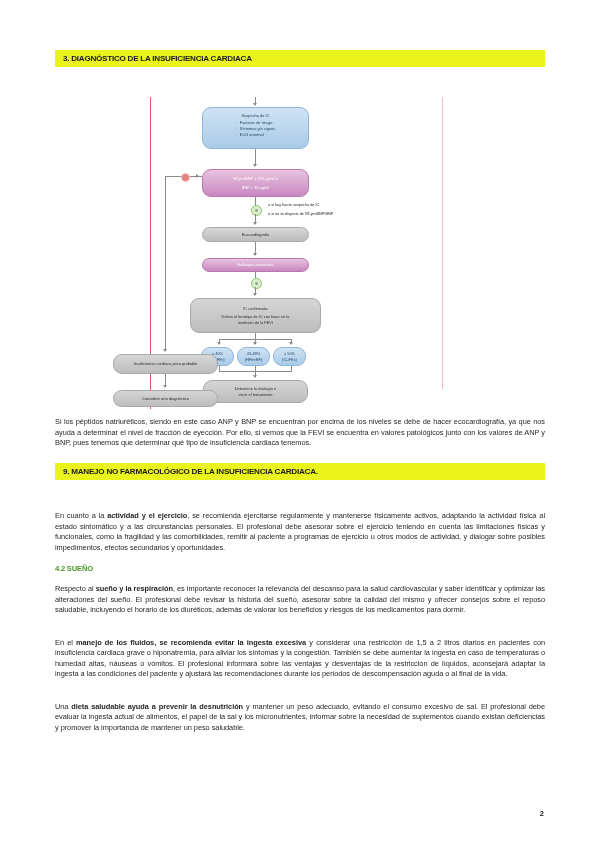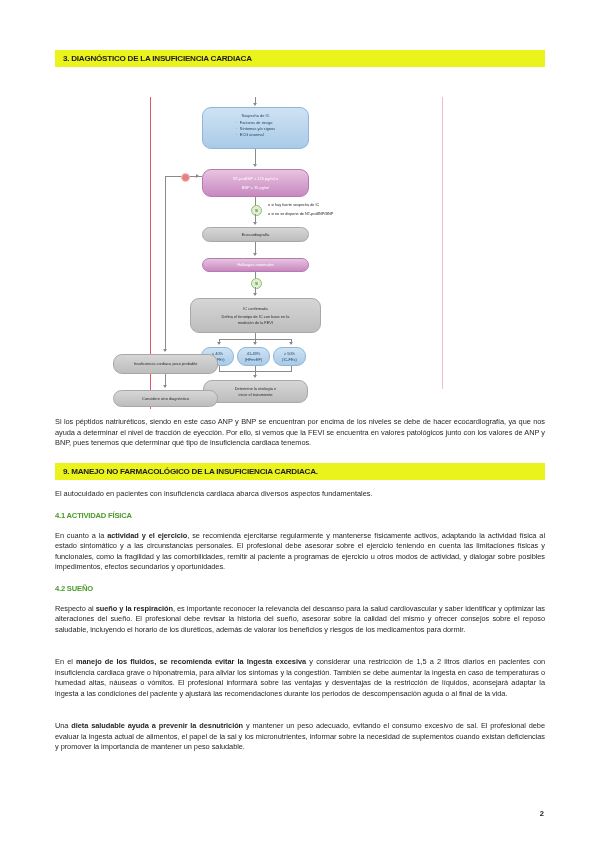--- a/index.html
+++ b/index.html
@@ -297,25 +297,23 @@
     </div>
 
     <p class="body">Si los péptidos natriuréticos, siendo en este caso ANP y BNP se encuentran por encima de los niveles se debe de hacer ecocardiografía, ya que nos ayuda a determinar el nivel de fracción de eyección. Por ello, si vemos que la FEVI se encuentra en valores patológicos junto con los valores de ANP y BNP, pues tenemos que determinar qué tipo de insuficiencia cardiaca tenemos.</p>
 
     <div class="gap-a"></div>
 
     <div class="section-head">9. MANEJO NO FARMACOLÓGICO DE LA INSUFICIENCIA CARDIACA.</div>
 
     <div class="gap-b"></div>
 
-    <p class="lead">El autocuidado en pacientes con insuficiencia cardiaca abarca diversos aspectos fundamentales.</p>
-
-    <div class="gap-c"></div>
-
-    <div class="sub-head">4.1 ACTIVIDAD FÍSICA</div>
+
+    <div class="gap-c"></div>
+
     <div class="gap-c"></div>
     <p class="body"><span>En cuanto a la </span><b>actividad y el ejercicio</b><span>, se recomienda ejercitarse regularmente y mantenerse físicamente activos, adaptando la actividad física al estado sintomático y a las circunstancias personales. El profesional debe asesorar sobre el ejercicio teniendo en cuenta las limitaciones físicas y funcionales, como la fragilidad y las comorbilidades, remitir al paciente a programas de ejercicio u otros modos de actividad, y dialogar sobre posibles impedimentos, efectos secundarios y oportunidades.</span></p>
 
     <div class="gap-c"></div>
 
     <div class="sub-head">4.2 SUEÑO</div>
     <div class="gap-c"></div>
     <p class="body"><span>Respecto al </span><b>sueño y la respiración</b><span>, es importante reconocer la relevancia del descanso para la salud cardiovascular y saber identificar y optimizar las alteraciones del sueño. El profesional debe revisar la historia del sueño, asesorar sobre la calidad del mismo y ofrecer consejos sobre el reposo saludable, incluyendo el horario de los diuréticos, además de valorar los beneficios y riesgos de los medicamentos para dormir.</span></p>
 
     <div class="gap-c"></div>

